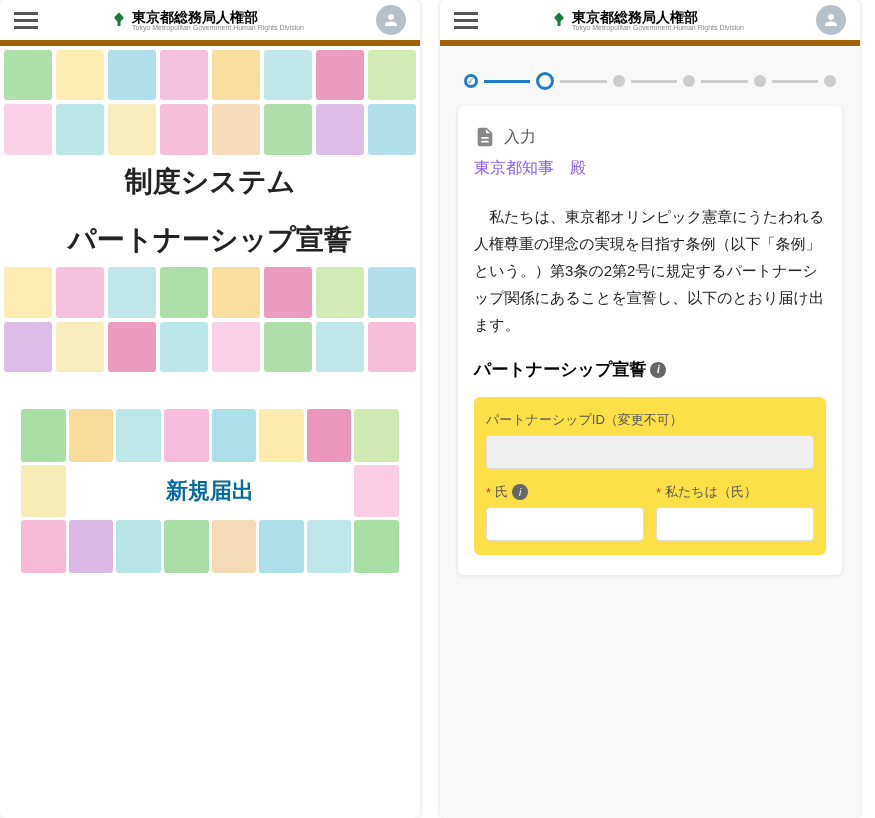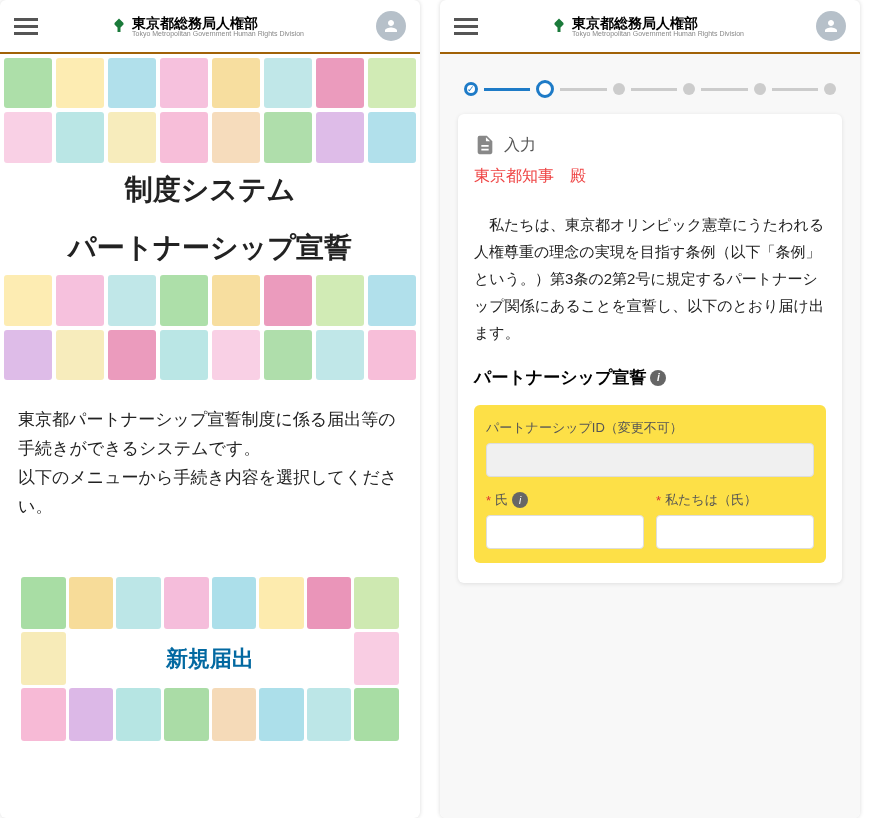--- a/index.html
+++ b/index.html
@@ -18,22 +18,22 @@
       box-shadow: 0 0 4px rgba(0,0,0,0.15);
       overflow: hidden;
       display: flex;
       flex-direction: column;
     }
     .header {
       display: flex;
       align-items: center;
       justify-content: space-between;
       padding: 10px 14px;
-      border-bottom: 2px solid #a16207;
-      height: 54px;
+      border-bottom: 6px solid #a16207;
+      height: 46px;
     }
     .hamburger-icon {
       display: flex;
       flex-direction: column;
       gap: 4px;
       cursor: pointer;
       width: 24px;
     }
     .hamburger-icon span {
       height: 3px;
@@ -225,21 +225,21 @@
     }
     .form-title {
       font-size: 19px;
       font-weight: bold;
       color: #111;
       line-height: 1.45;
       margin-bottom: 30px;
     }
     .addressee {
       font-size: 16px;
-      color: #ef4444;
+      color: #8b5cf6;
       margin-bottom: 24px;
     }
     .body-text {
       font-size: 15px;
       line-height: 1.8;
       color: #222;
       text-indent: 1em;
       margin-bottom: 20px;
     }
     .section-title {
@@ -375,24 +375,20 @@
             <div class="tile c13"></div>
             <div class="tile c15"></div>
             <div class="tile c9"></div>
             <div class="tile c7"></div>
         </div>
         <div class="hero-title-wrap">
           <div>制度システム</div>
           <div>パートナーシップ宣誓</div>
         </div>
       </div>
-      <div class="desc">
-        <span>東京都パートナーシップ宣誓制度に係る届出等の手続きができるシステムです。</span><br>
-        <span>以下のメニューから手続き内容を選択してください。</span>
-      </div>
       <div class="menu-button-wrap">
         <div class="menu-tiles">
           <div class="tile c5"></div>
             <div class="tile c2"></div>
             <div class="tile c9"></div>
             <div class="tile c3"></div>
             <div class="tile c1"></div>
             <div class="tile c8"></div>
             <div class="tile c4"></div>
             <div class="tile c6"></div>

